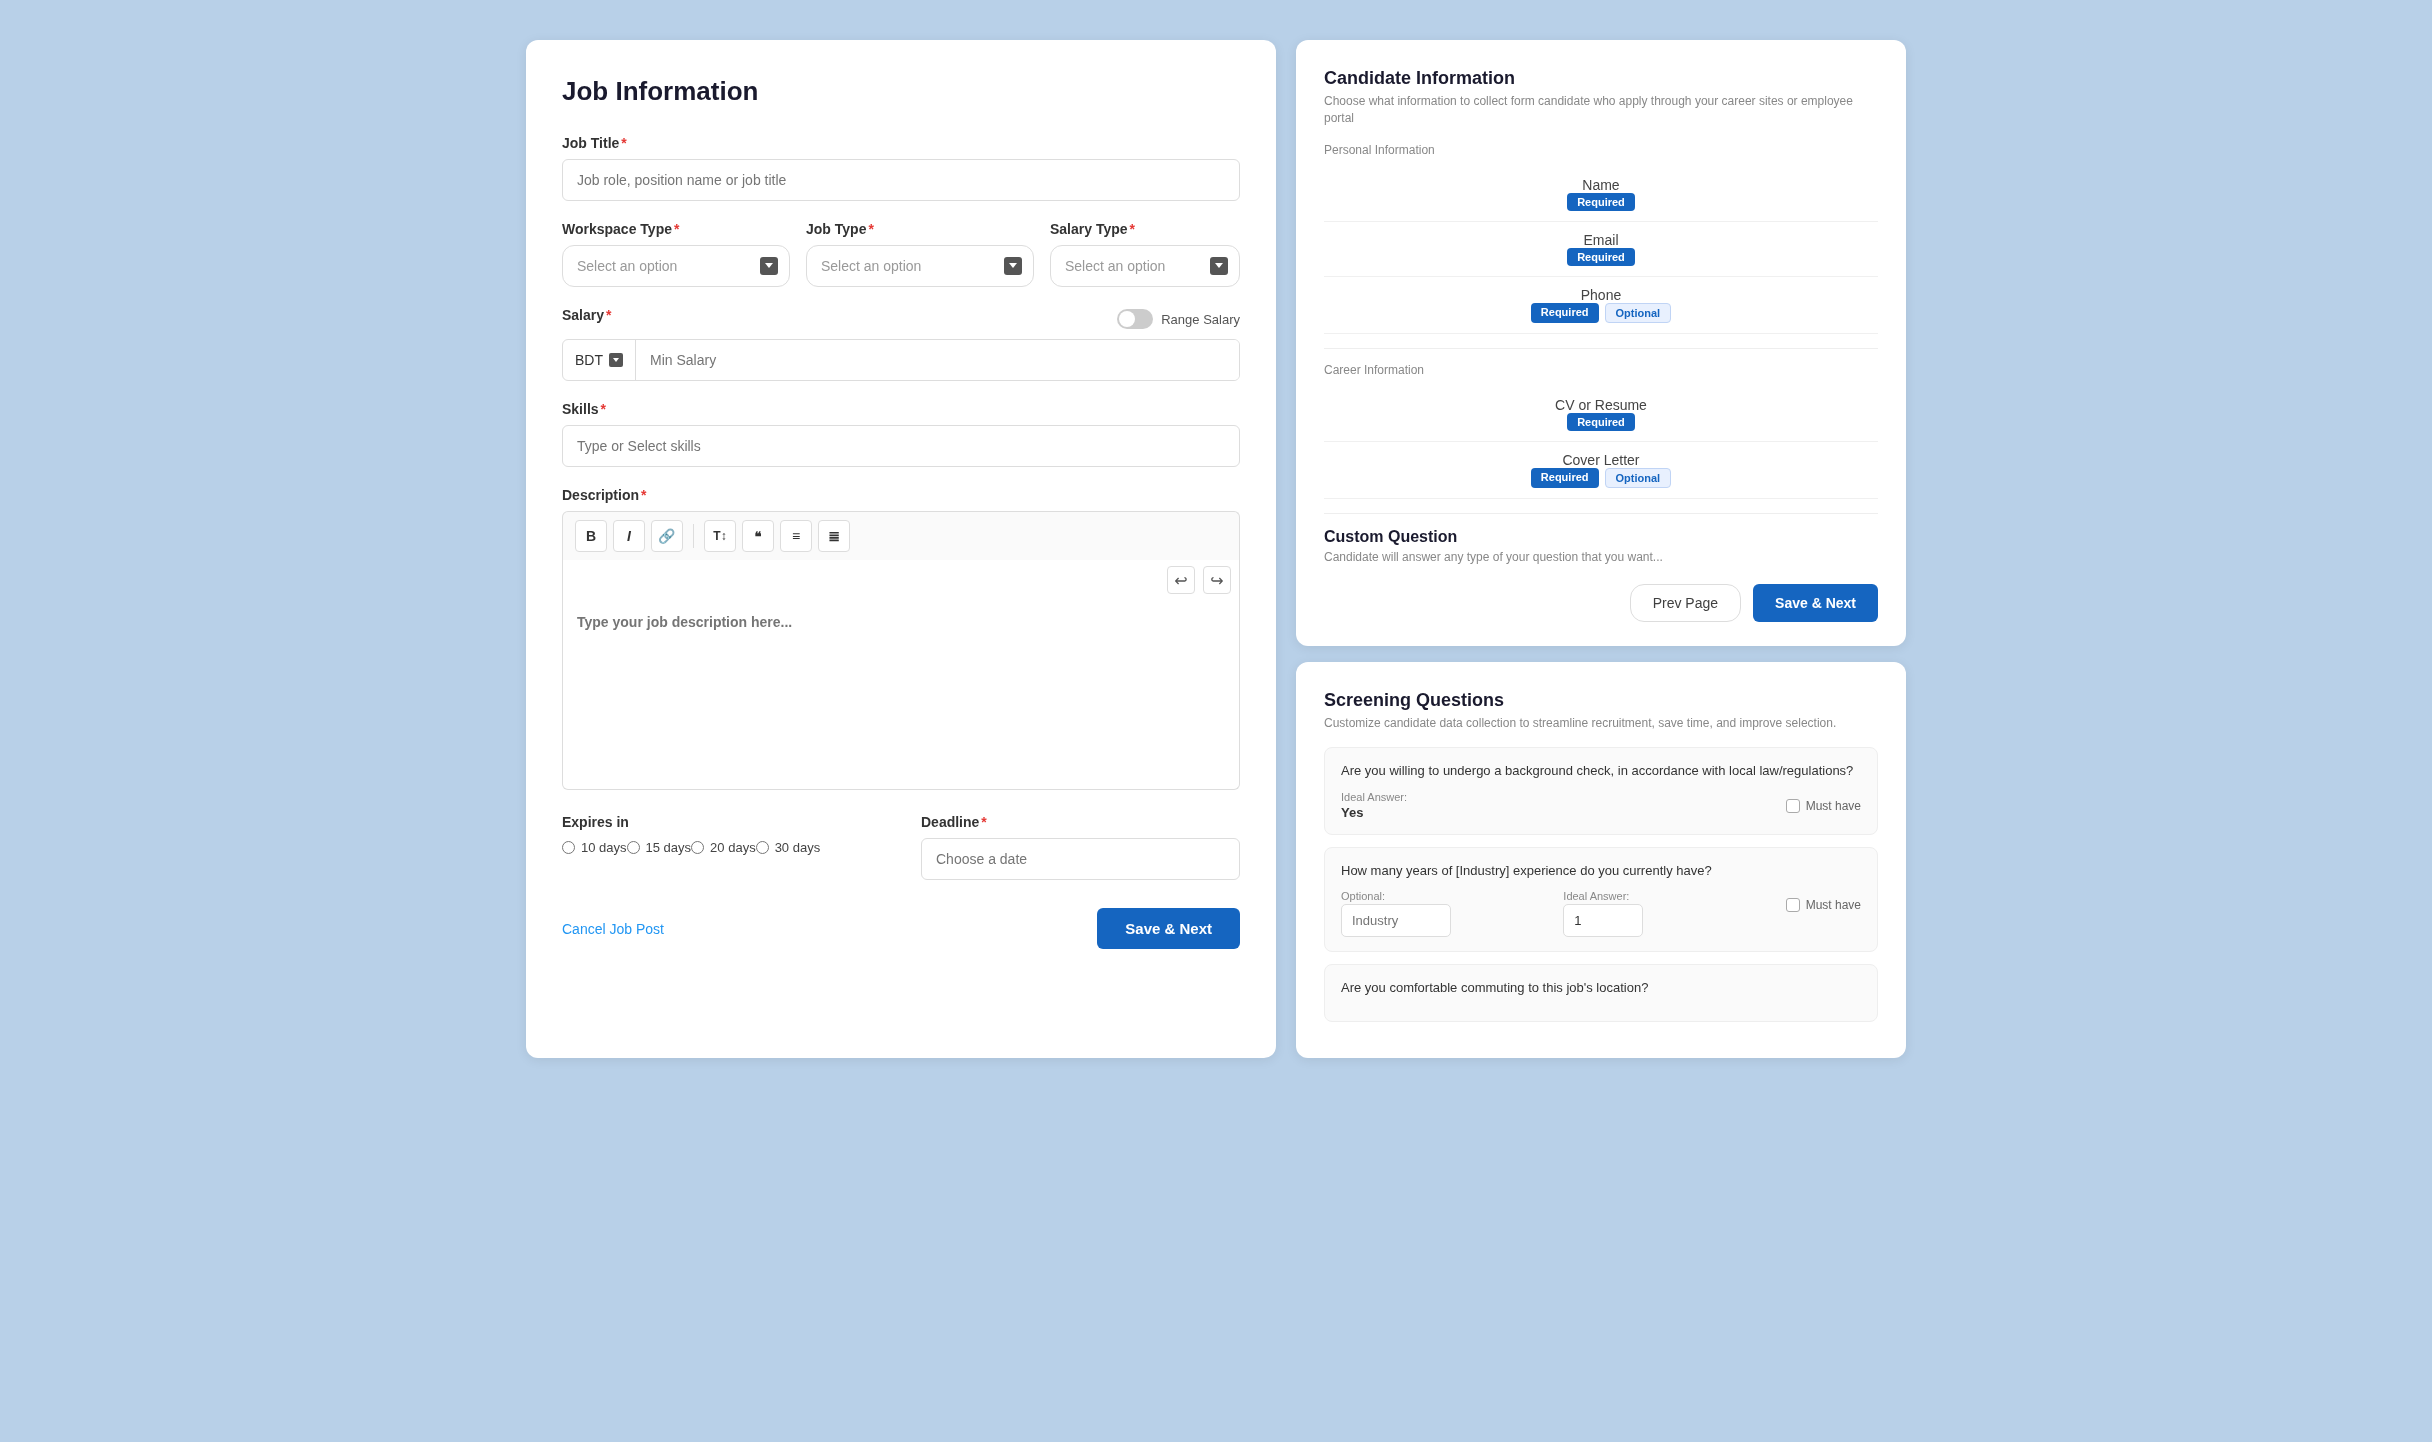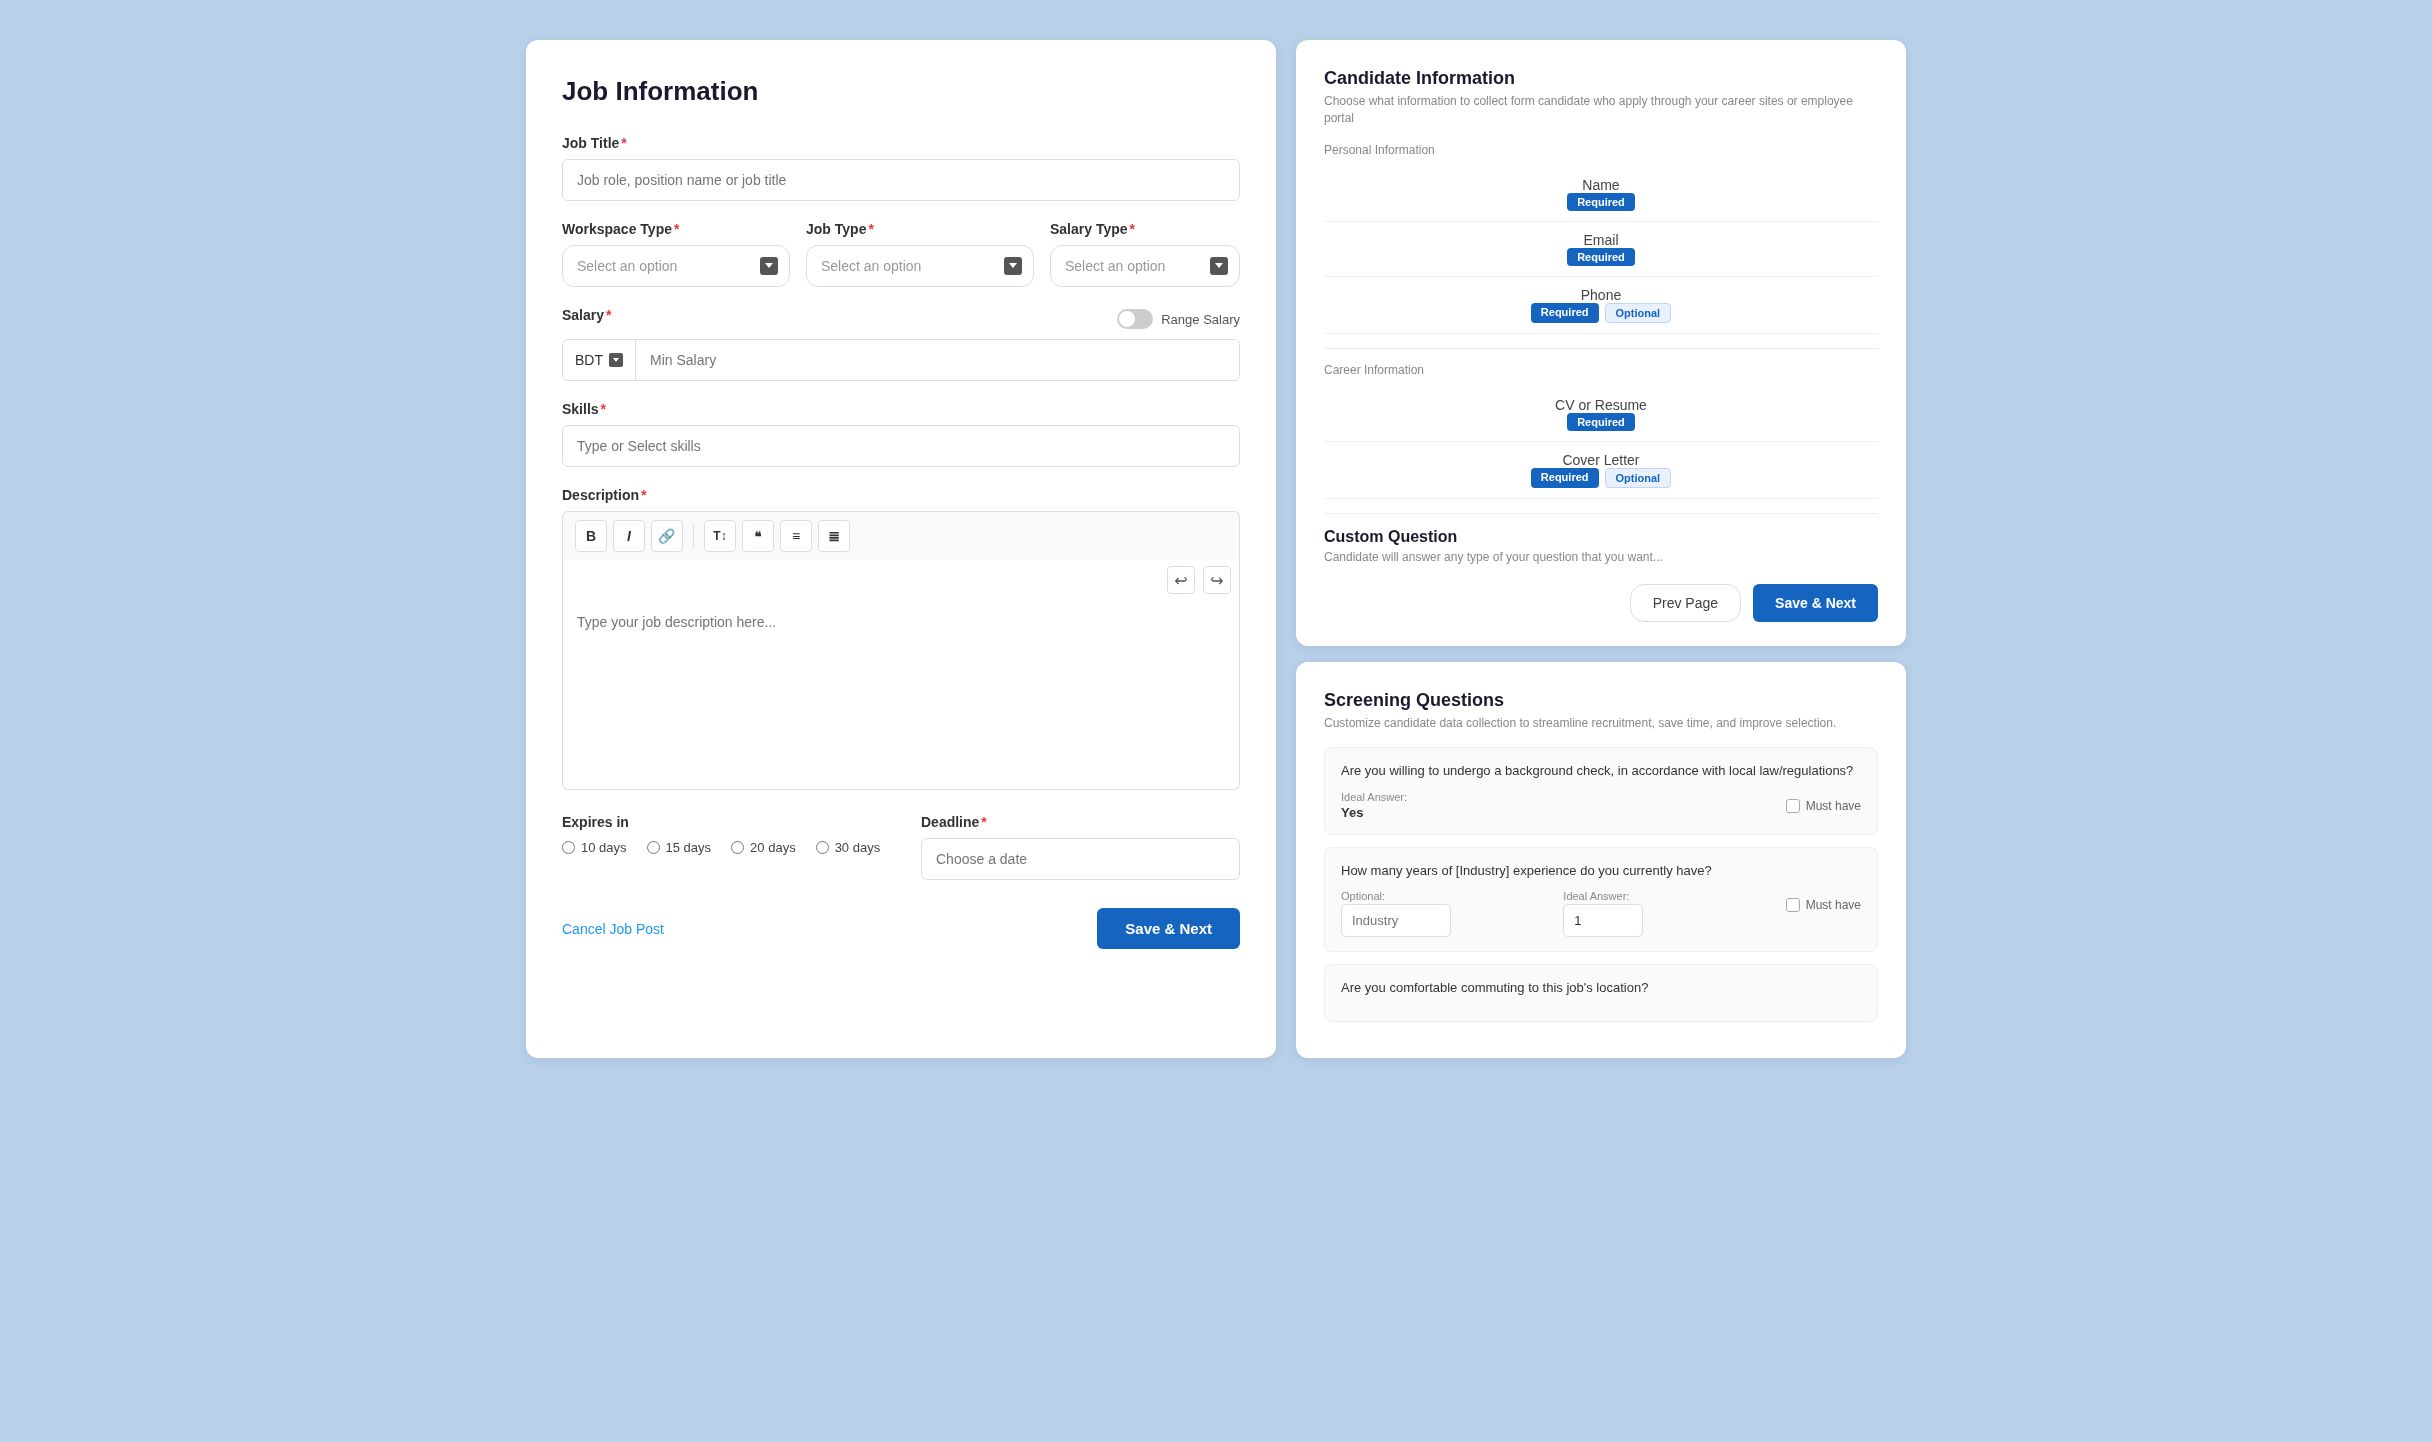--- a/index.html
+++ b/index.html
@@ -209,20 +209,21 @@
       min-height: 190px;
       border: 1px solid #ddd;
       border-top: none;
       border-radius: 0 0 6px 6px;
       padding: 14px;
       font-size: 14px;
       color: #999;
       resize: none;
       outline: none;
       font-family: inherit;
+      font-weight: bold;
     }
     .undo-redo {
       display: flex;
       justify-content: flex-end;
       gap: 8px;
       padding: 6px 8px;
       border-left: 1px solid #ddd;
       border-right: 1px solid #ddd;
       background: #fff;
     }
@@ -243,21 +244,20 @@
     .bottom-row {
       display: flex;
       gap: 40px;
       margin-bottom: 28px;
       align-items: flex-start;
     }
     .expires-group { flex: 1; }
     .deadline-group { flex: 1; }
     .radio-group {
       display: flex;
-      gap: 20px;
       flex-wrap: wrap;
       margin-top: 10px;
     }
     .radio-item {
       display: flex;
       align-items: center;
       gap: 6px;
       font-size: 13px;
       color: #444;
       cursor: pointer;

